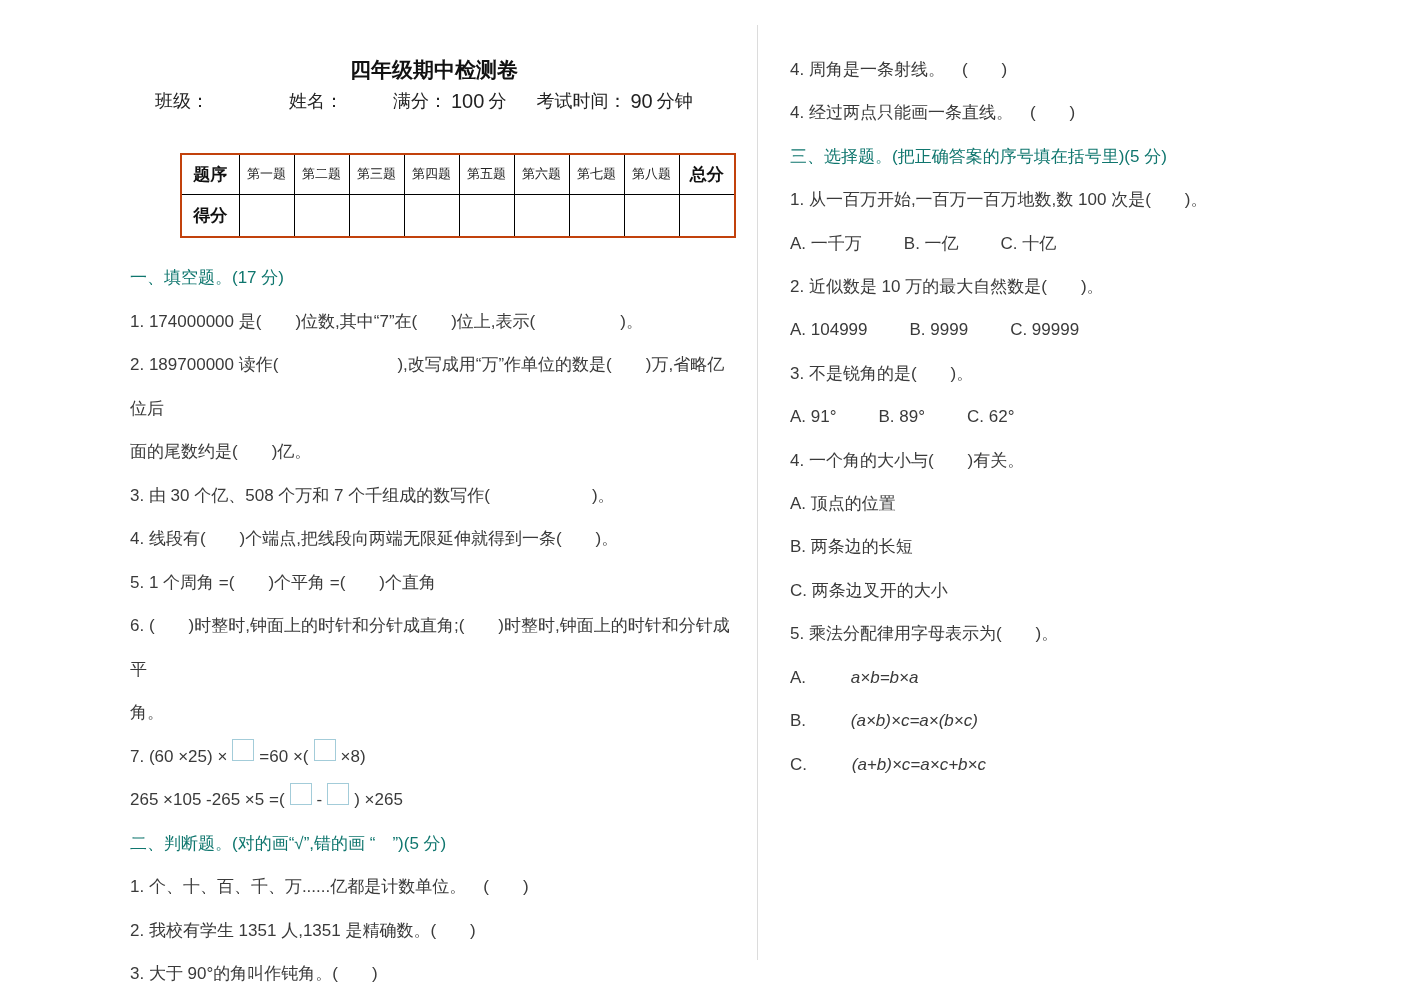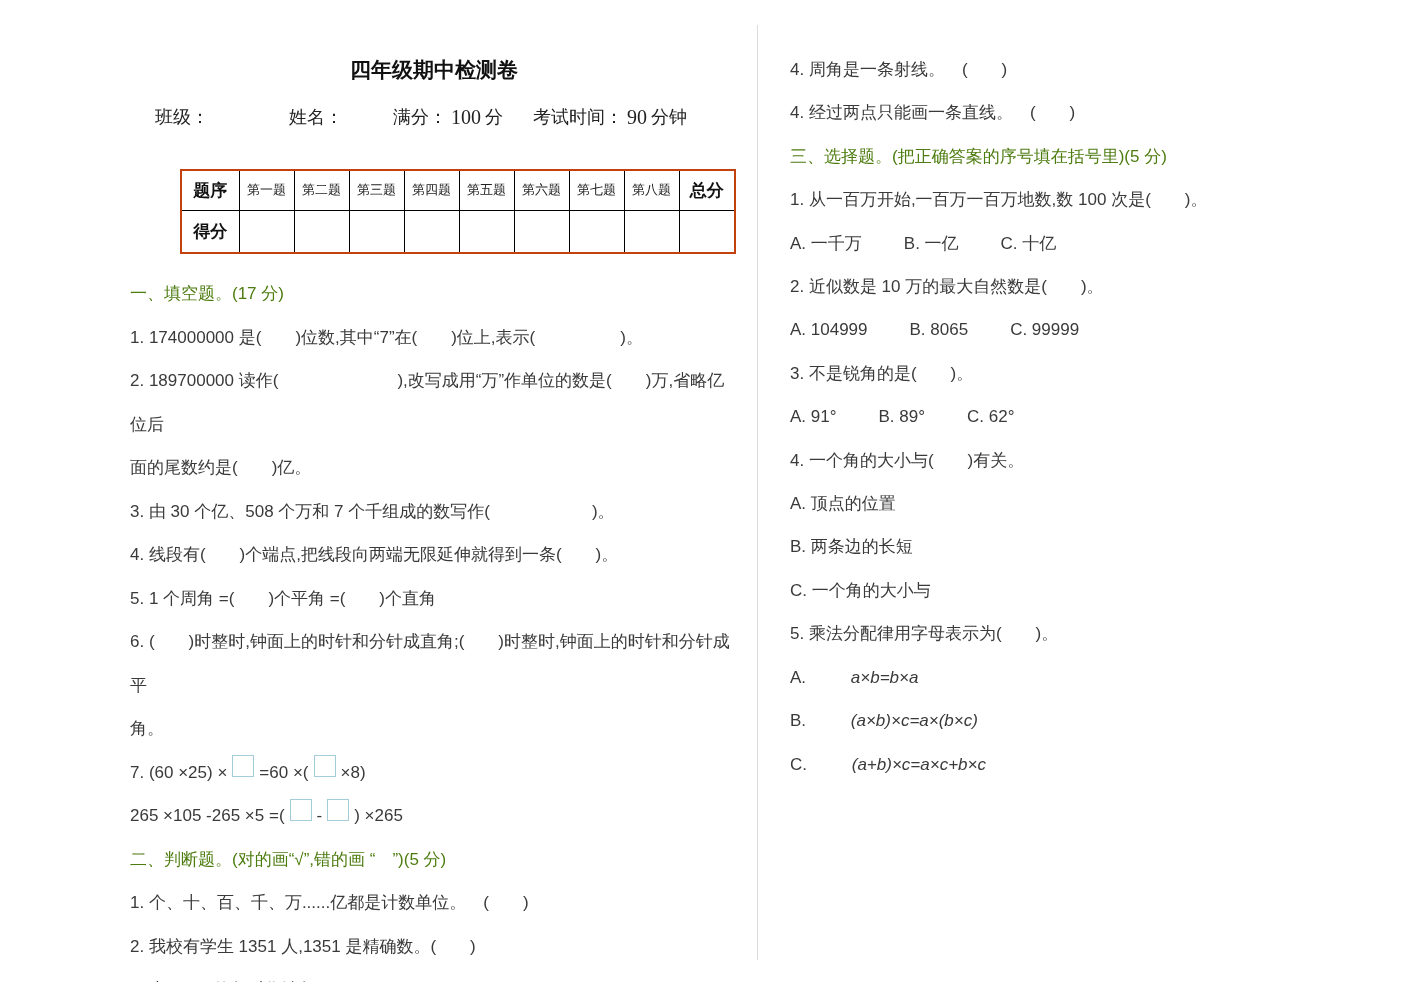--- a/index.html
+++ b/index.html
@@ -18,47 +18,47 @@
     width:1px; height:935px; background:#dcdcdc;
   }
   .col-left  { position:absolute; left:130px; top:0; width:608px; }
   .col-right { position:absolute; left:790px; top:0; width:610px; }
 
   .paper-title {
     margin-top:55px; text-align:center;
     font-size:21px; font-weight:bold; color:#111; line-height:30px;
   }
   .info-row {
-    margin-top:18px; padding-left:25px; height:28px;
+    margin-top:2px; padding-left:25px; height:28px;
     font-family:"Liberation Serif", serif; font-size:18px; color:#222;
     display:flex; align-items:center;text-align:center;
   }
   .info-row .lbl1 { margin-right:80px; }
   .info-row .lbl2 { margin-right:50px; }
   .info-row .grp  { margin-right:30px; display:flex; align-items:center; }
-  .num { font-family:Liberation Serif, serif; font-size:20px; color:#222; padding:0 4px; }
+  .num { font-family:Liberation Sans, sans-serif; font-size:20px; color:#222; padding:0 4px; }
 
   table.score {
     margin:38px 0 0 50px; width:556px;
     border-collapse:collapse; table-layout:fixed;
     border:2px solid #c2410c;
   }
   table.score td {
     border:1px solid #000; text-align:center; vertical-align:middle;
     height:40px; overflow:hidden;
   }
   table.score tr.r2 td { height:43px; }
   td.big { font-weight:bold; font-size:17px; color:#111; font-family:"Liberation Sans", sans-serif; }
   td.kai { font-family:"Liberation Serif", serif; font-size:13px; color:#222; }
 
   .body-flow { margin-top:18px; line-height:43.5px; }
   .body-flow p { margin:0; }
   .col-right .body-flow { margin-top:0; padding-top:48px; line-height:43.4px; }
 
-  .sec-head { color:#4d7c0f; }
+  .sec-head { color:#0f766e; }
 
   .blank-box {
     display:inline-block; width:22px; height:22px;
     border:1px solid #a3ccd9; background:#fff;
     vertical-align:middle; position:relative; top:-7px; margin:0 5px;
   }
 
   .opt-inline { margin-right:42px; }
   .formula { font-style:italic;margin-left:40px; }
 </style>
@@ -158,32 +158,32 @@
       <p>4. 经过两点只能画一条直线。　(　　)</p>
       <p class="sec-head">三、选择题。(把正确答案的序号填在括号里)(5 分)</p>
 
       <p>1. 从一百万开始,一百万一百万地数,数 100 次是(　　)。</p>
       <p>
         <span class="opt-inline">A. 一千万</span><span class="opt-inline">B. 一亿</span><span>C. 十亿</span>
       </p>
 
       <p>2. 近似数是 10 万的最大自然数是(　　)。</p>
       <p>
-        <span class="opt-inline">A. 104999</span><span class="opt-inline">B. 8065</span><span>C. 99999</span>
+        <span class="opt-inline">A. 104999</span><span class="opt-inline">B. 9999</span><span>C. 99999</span>
       </p>
 
       <p>3. 不是锐角的是(　　)。</p>
       <p>
         <span class="opt-inline">A. 91°</span><span class="opt-inline">B. 89°</span><span>C. 62°</span>
       </p>
 
       <p>4. 一个角的大小与(　　)有关。</p>
       <p>A. 顶点的位置</p>
       <p>B. 两条边的长短</p>
-      <p>C. 一个角的大小与</p>
+      <p>C. 两条边叉开的大小</p>
 
       <p>5. 乘法分配律用字母表示为(　　)。</p>
       <p>
         <span>A.</span> <span class="formula">a×b=b×a</span>
       </p>
       <p>
         <span>B.</span> <span class="formula">(a×b)×c=a×(b×c)</span>
       </p>
       <p>
         <span>C.</span> <span class="formula">(a+b)×c=a×c+b×c</span>

